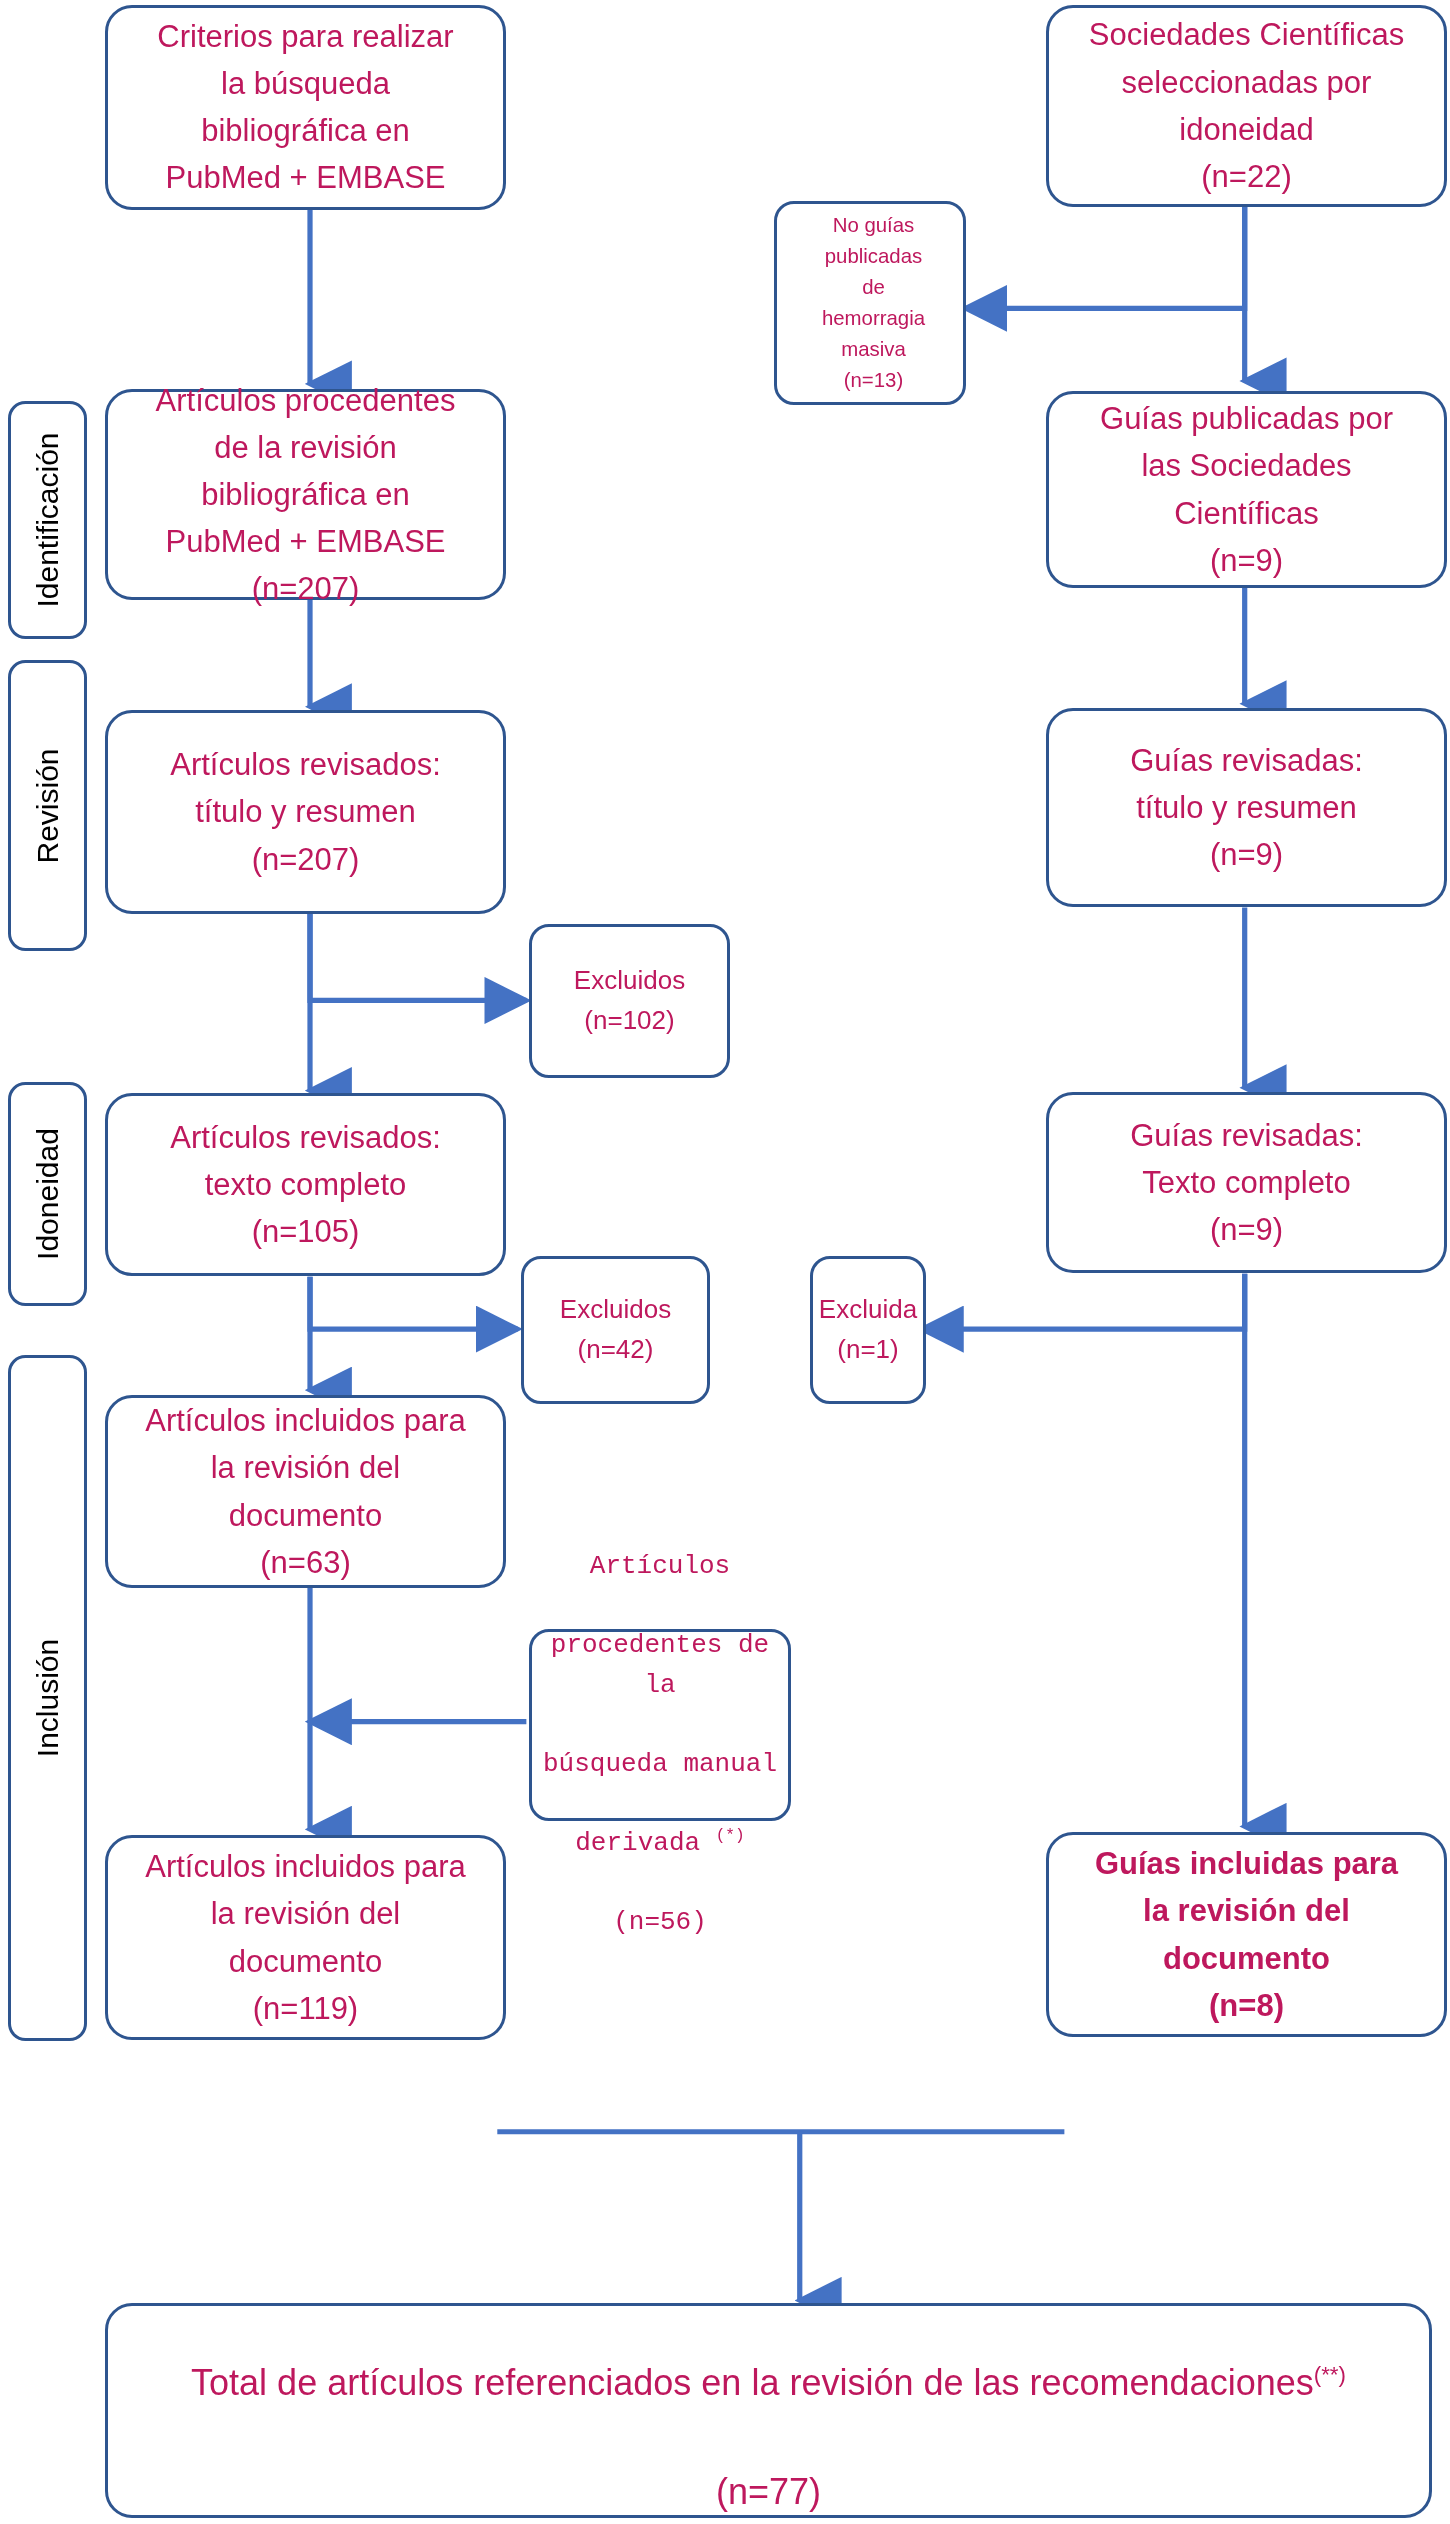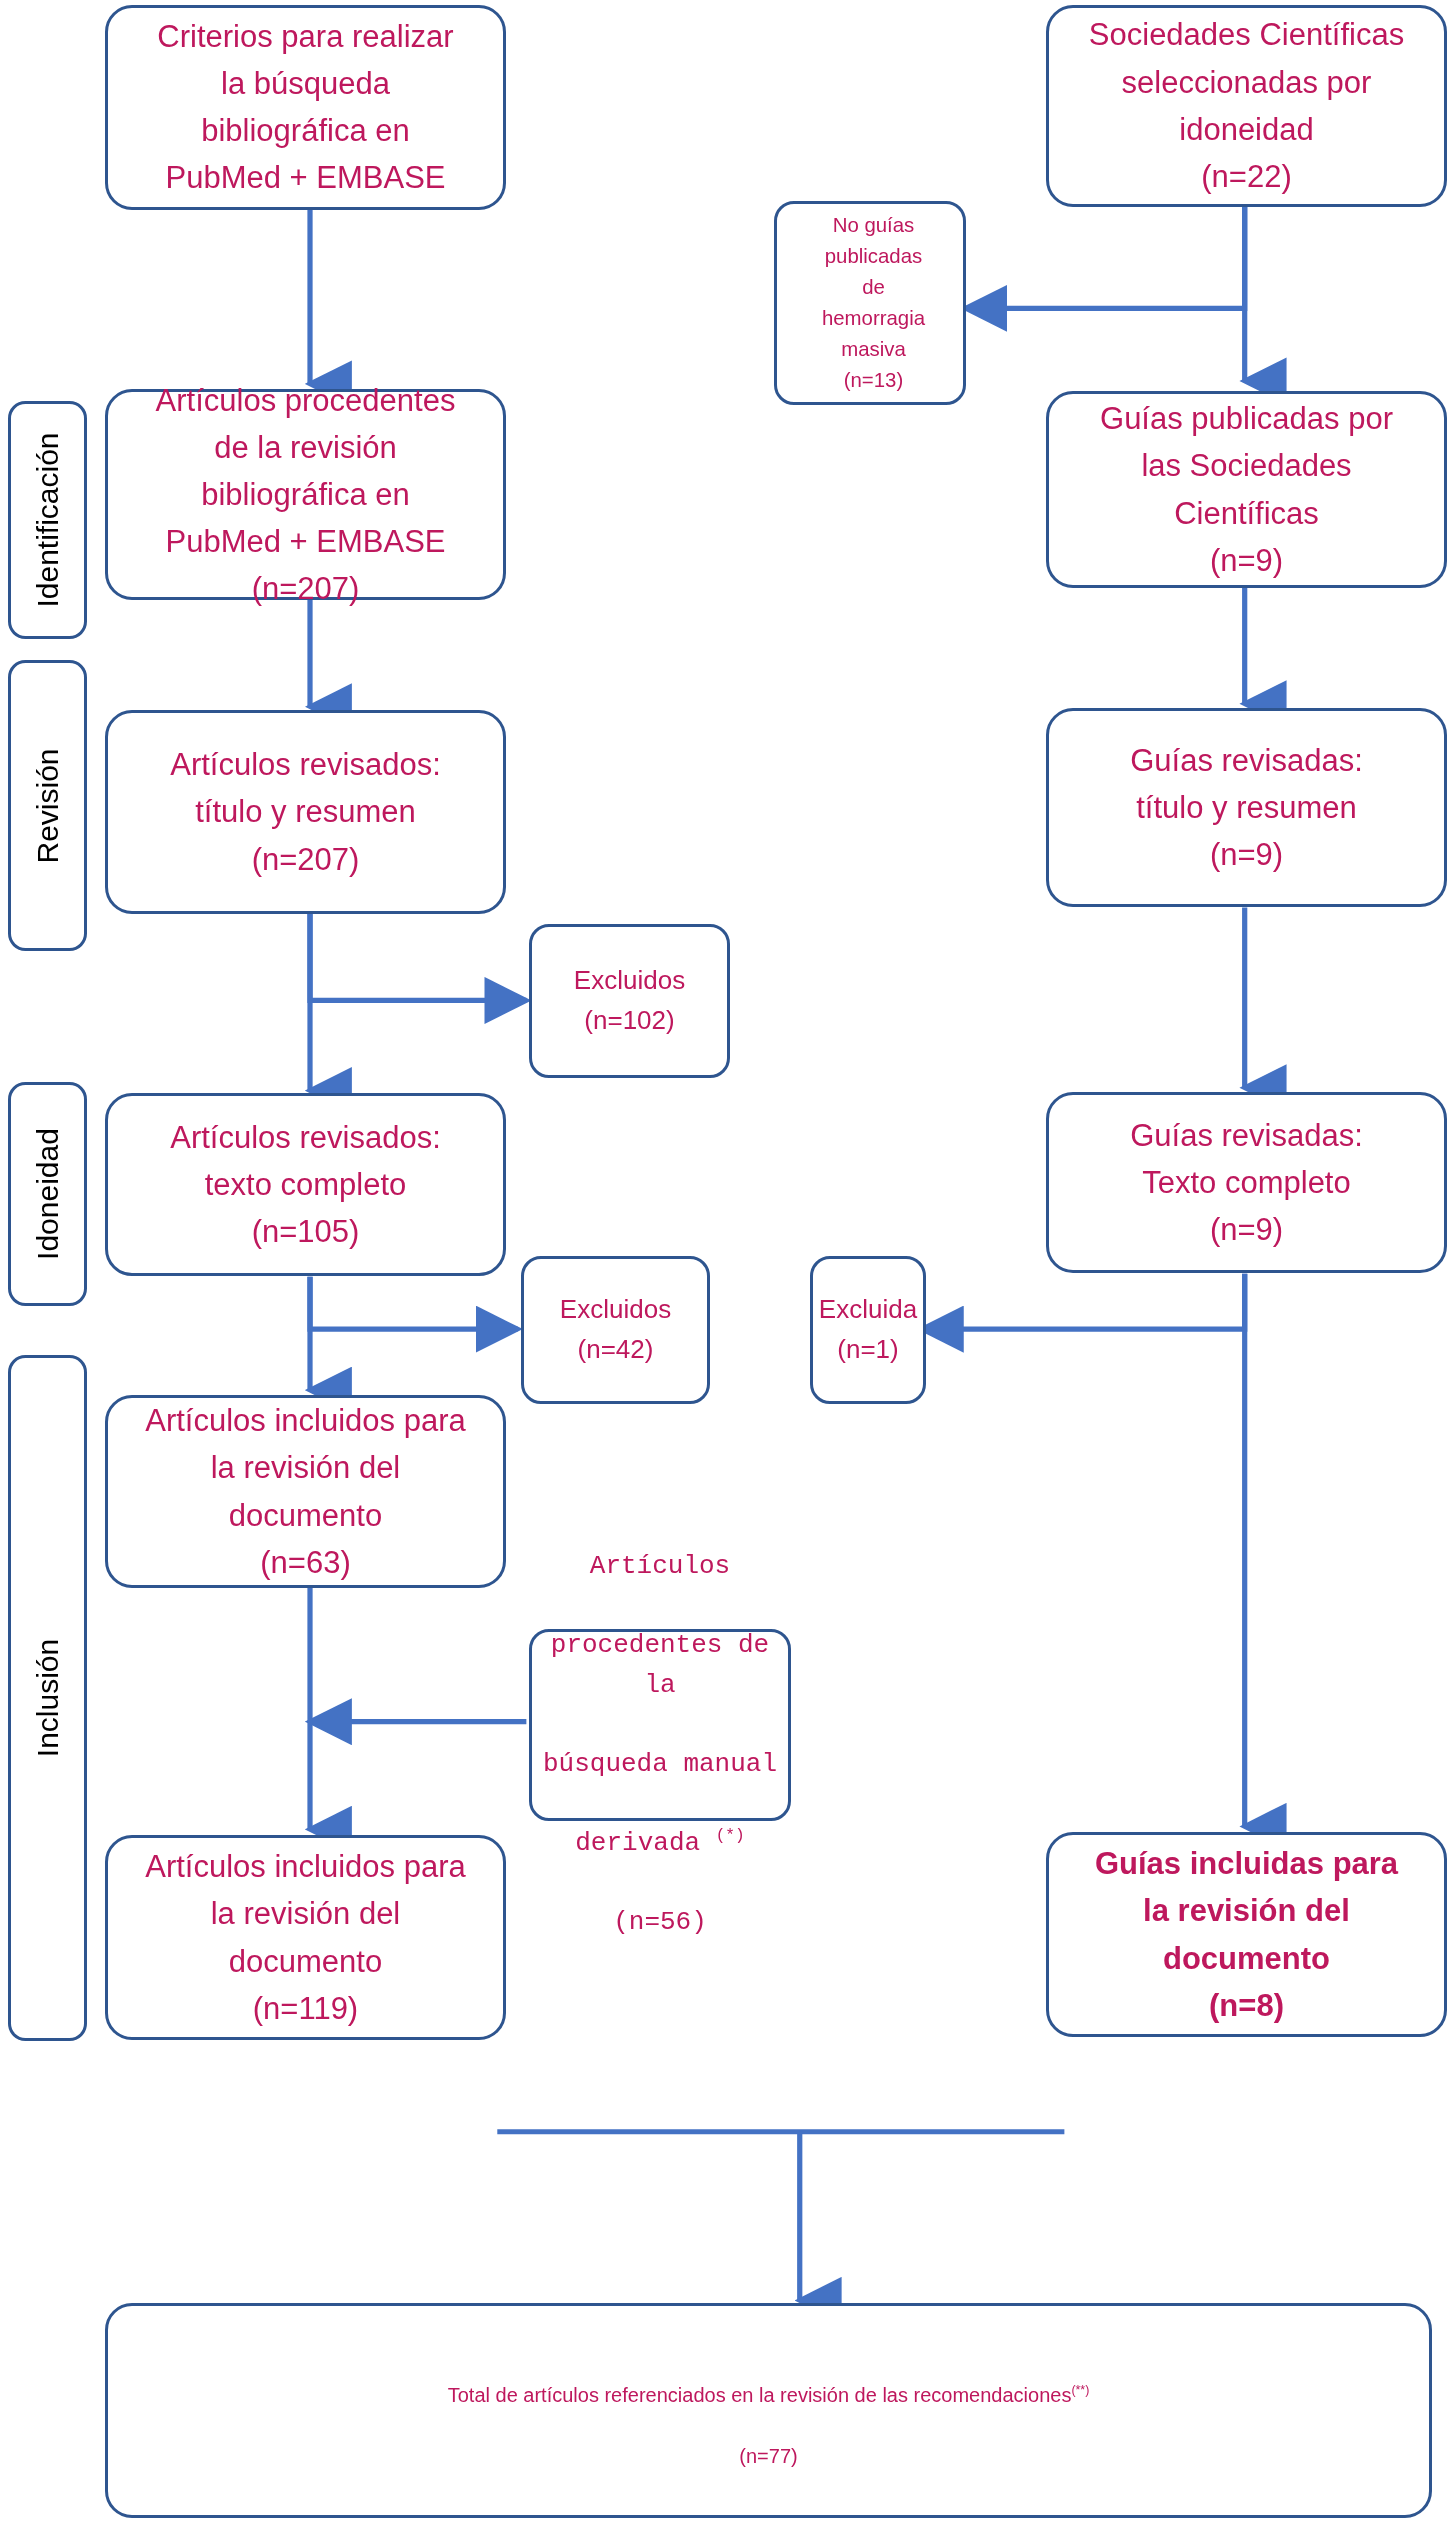--- a/index.html
+++ b/index.html
@@ -36,21 +36,21 @@
     text-align: center;
     color: #be185d;
     line-height: 1.52;
     z-index: 5;
   }
   .node .txt {
     padding: 0 8.1px;
     white-space: pre-line;
   }
   .sz-lg  { font-size: 31px; }
-  .sz-md  { font-size: 20px; }
+  .sz-md  { font-size: 36px; }
   .sz-sm  { font-size: 26px; }
   .sz-xs  { font-size: 20.4px; }
   .stage {
     position: absolute;
     box-sizing: border-box;
     background: #ffffff;
     border: 3.5px solid #2E558F;
     border-radius: 17.4px;
     z-index: 4;
   }

